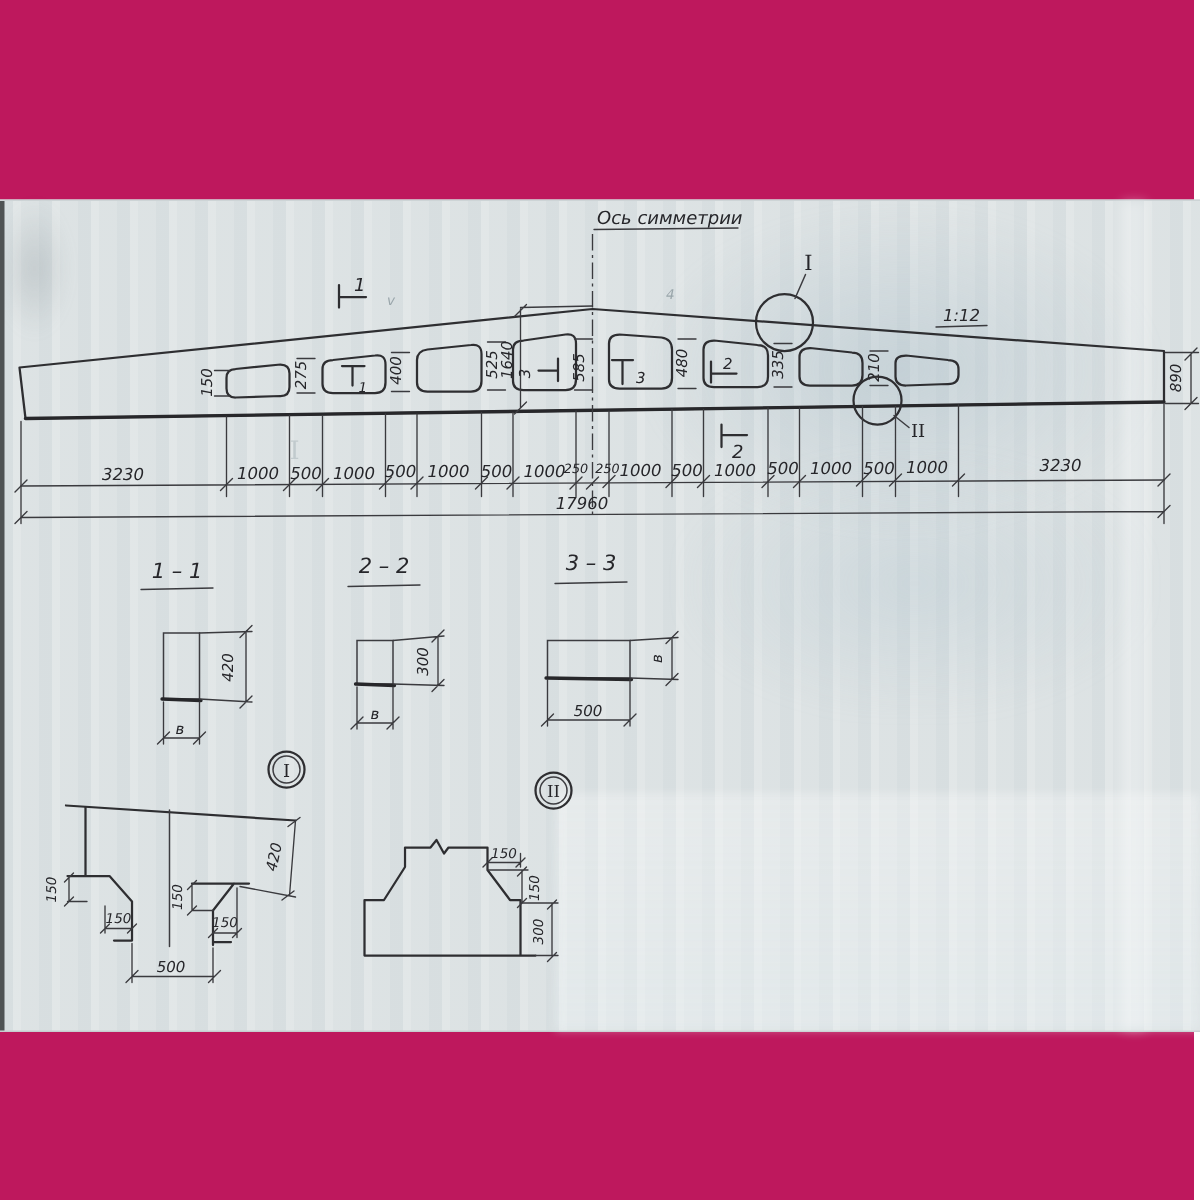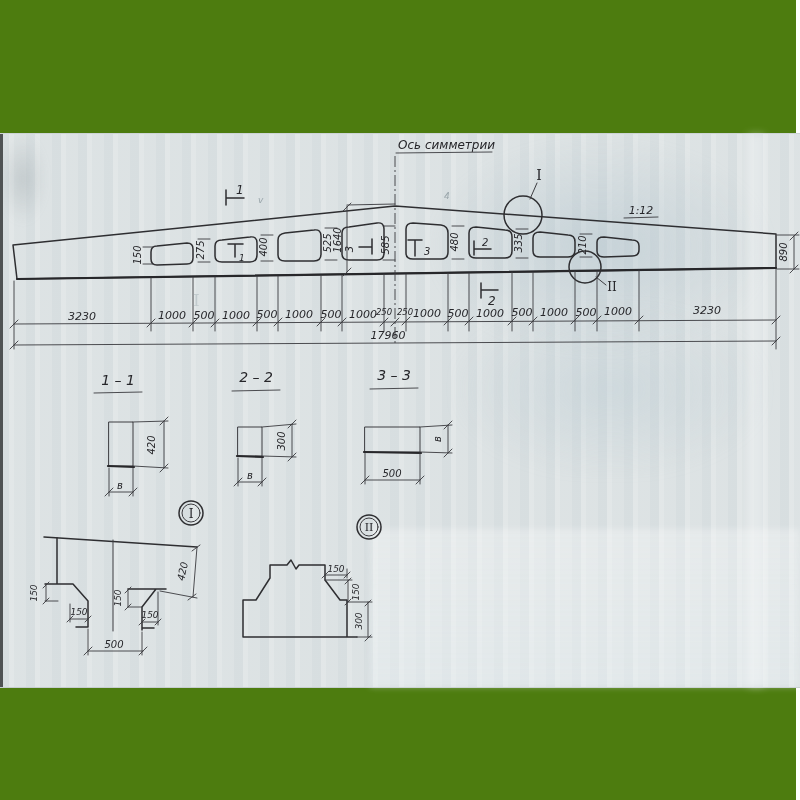--- a/index.html
+++ b/index.html
@@ -1,16 +1,16 @@
 <!DOCTYPE html>
 <html><head>
 <meta charset="utf-8">
 <style>
   html,body{margin:0;padding:0;background:#ffffff;width:800px;height:800px;overflow:hidden;}
-  .stage{position:relative;width:796px;height:800px;background:#4d7c0f;font-family:"DejaVu Sans",sans-serif;text-decoration:underline;}
+  .stage{position:relative;width:796px;height:800px;background:#be185d;font-family:"DejaVu Sans",sans-serif;text-decoration:underline;}
   .page{position:absolute;left:0;top:133px;width:800px;height:553px;background:#dfe4e5;border-top:1px solid #cdd4d6;border-bottom:1px solid #c6cdcf;}
   .page .streaks{position:absolute;inset:0;background:repeating-linear-gradient(90deg,rgba(176,192,199,.16) 0 9px,rgba(255,255,255,.10) 9px 14px,rgba(205,216,220,.12) 14px 26px);}
   .shade-a{position:absolute;left:430px;top:5px;width:340px;height:215px;background:radial-gradient(ellipse at 50% 50%,rgba(163,185,197,.38),rgba(163,185,197,0) 72%);filter:blur(6px);}
   .shade-b{position:absolute;left:455px;top:170px;width:310px;height:170px;background:radial-gradient(ellipse at 50% 50%,rgba(170,192,203,.28),rgba(170,192,203,0) 75%);filter:blur(7px);}
   .shade-c{position:absolute;left:370px;top:395px;width:430px;height:158px;background:linear-gradient(rgba(255,255,255,.30),rgba(236,243,245,.42));filter:blur(3px);}
   .shade-d{position:absolute;left:0px;top:0px;width:46px;height:90px;background:radial-gradient(ellipse,rgba(120,132,137,.25),rgba(120,132,137,0) 70%);filter:blur(5px);}
   .edge-left{position:absolute;left:0;top:0;width:3px;height:100%;background:#4f5354;}
   .band-light{position:absolute;left:748px;top:0;width:16px;height:100%;background:rgba(255,255,255,.35);filter:blur(4px);}
   svg{position:absolute;left:0;top:0;}
   .ln{stroke:#2e2e31;stroke-width:1.5;fill:none;stroke-linecap:round;stroke-linejoin:round;}

